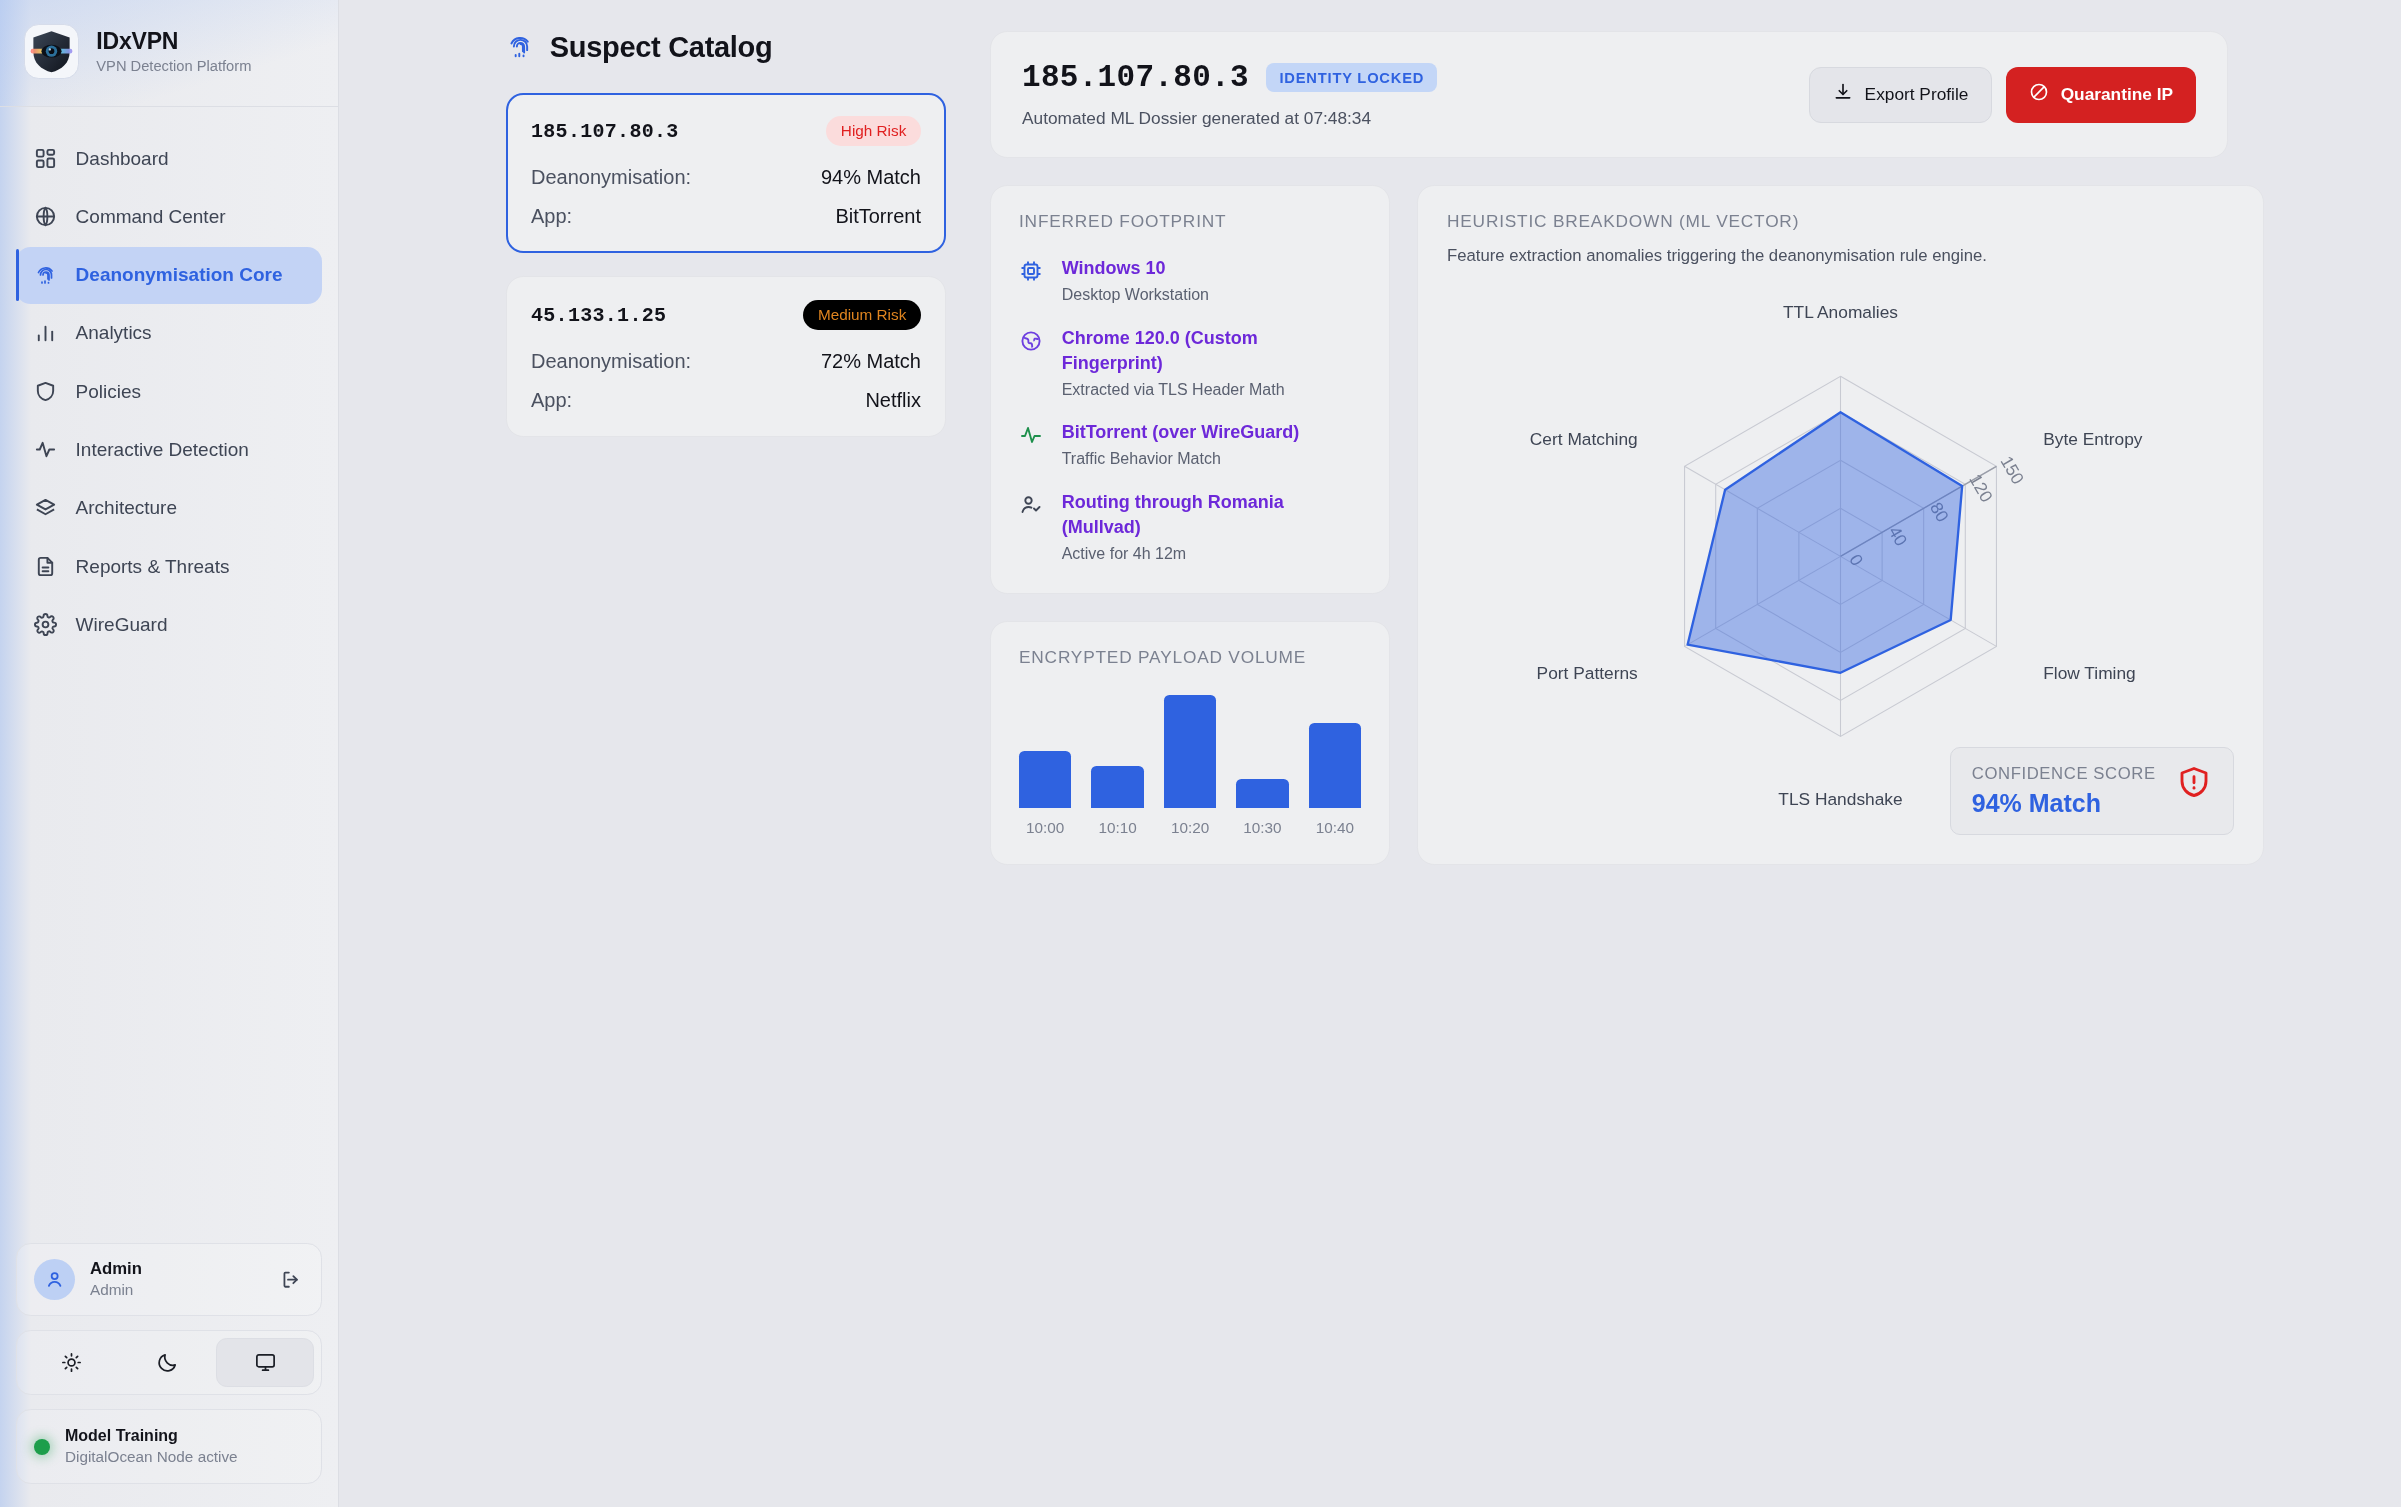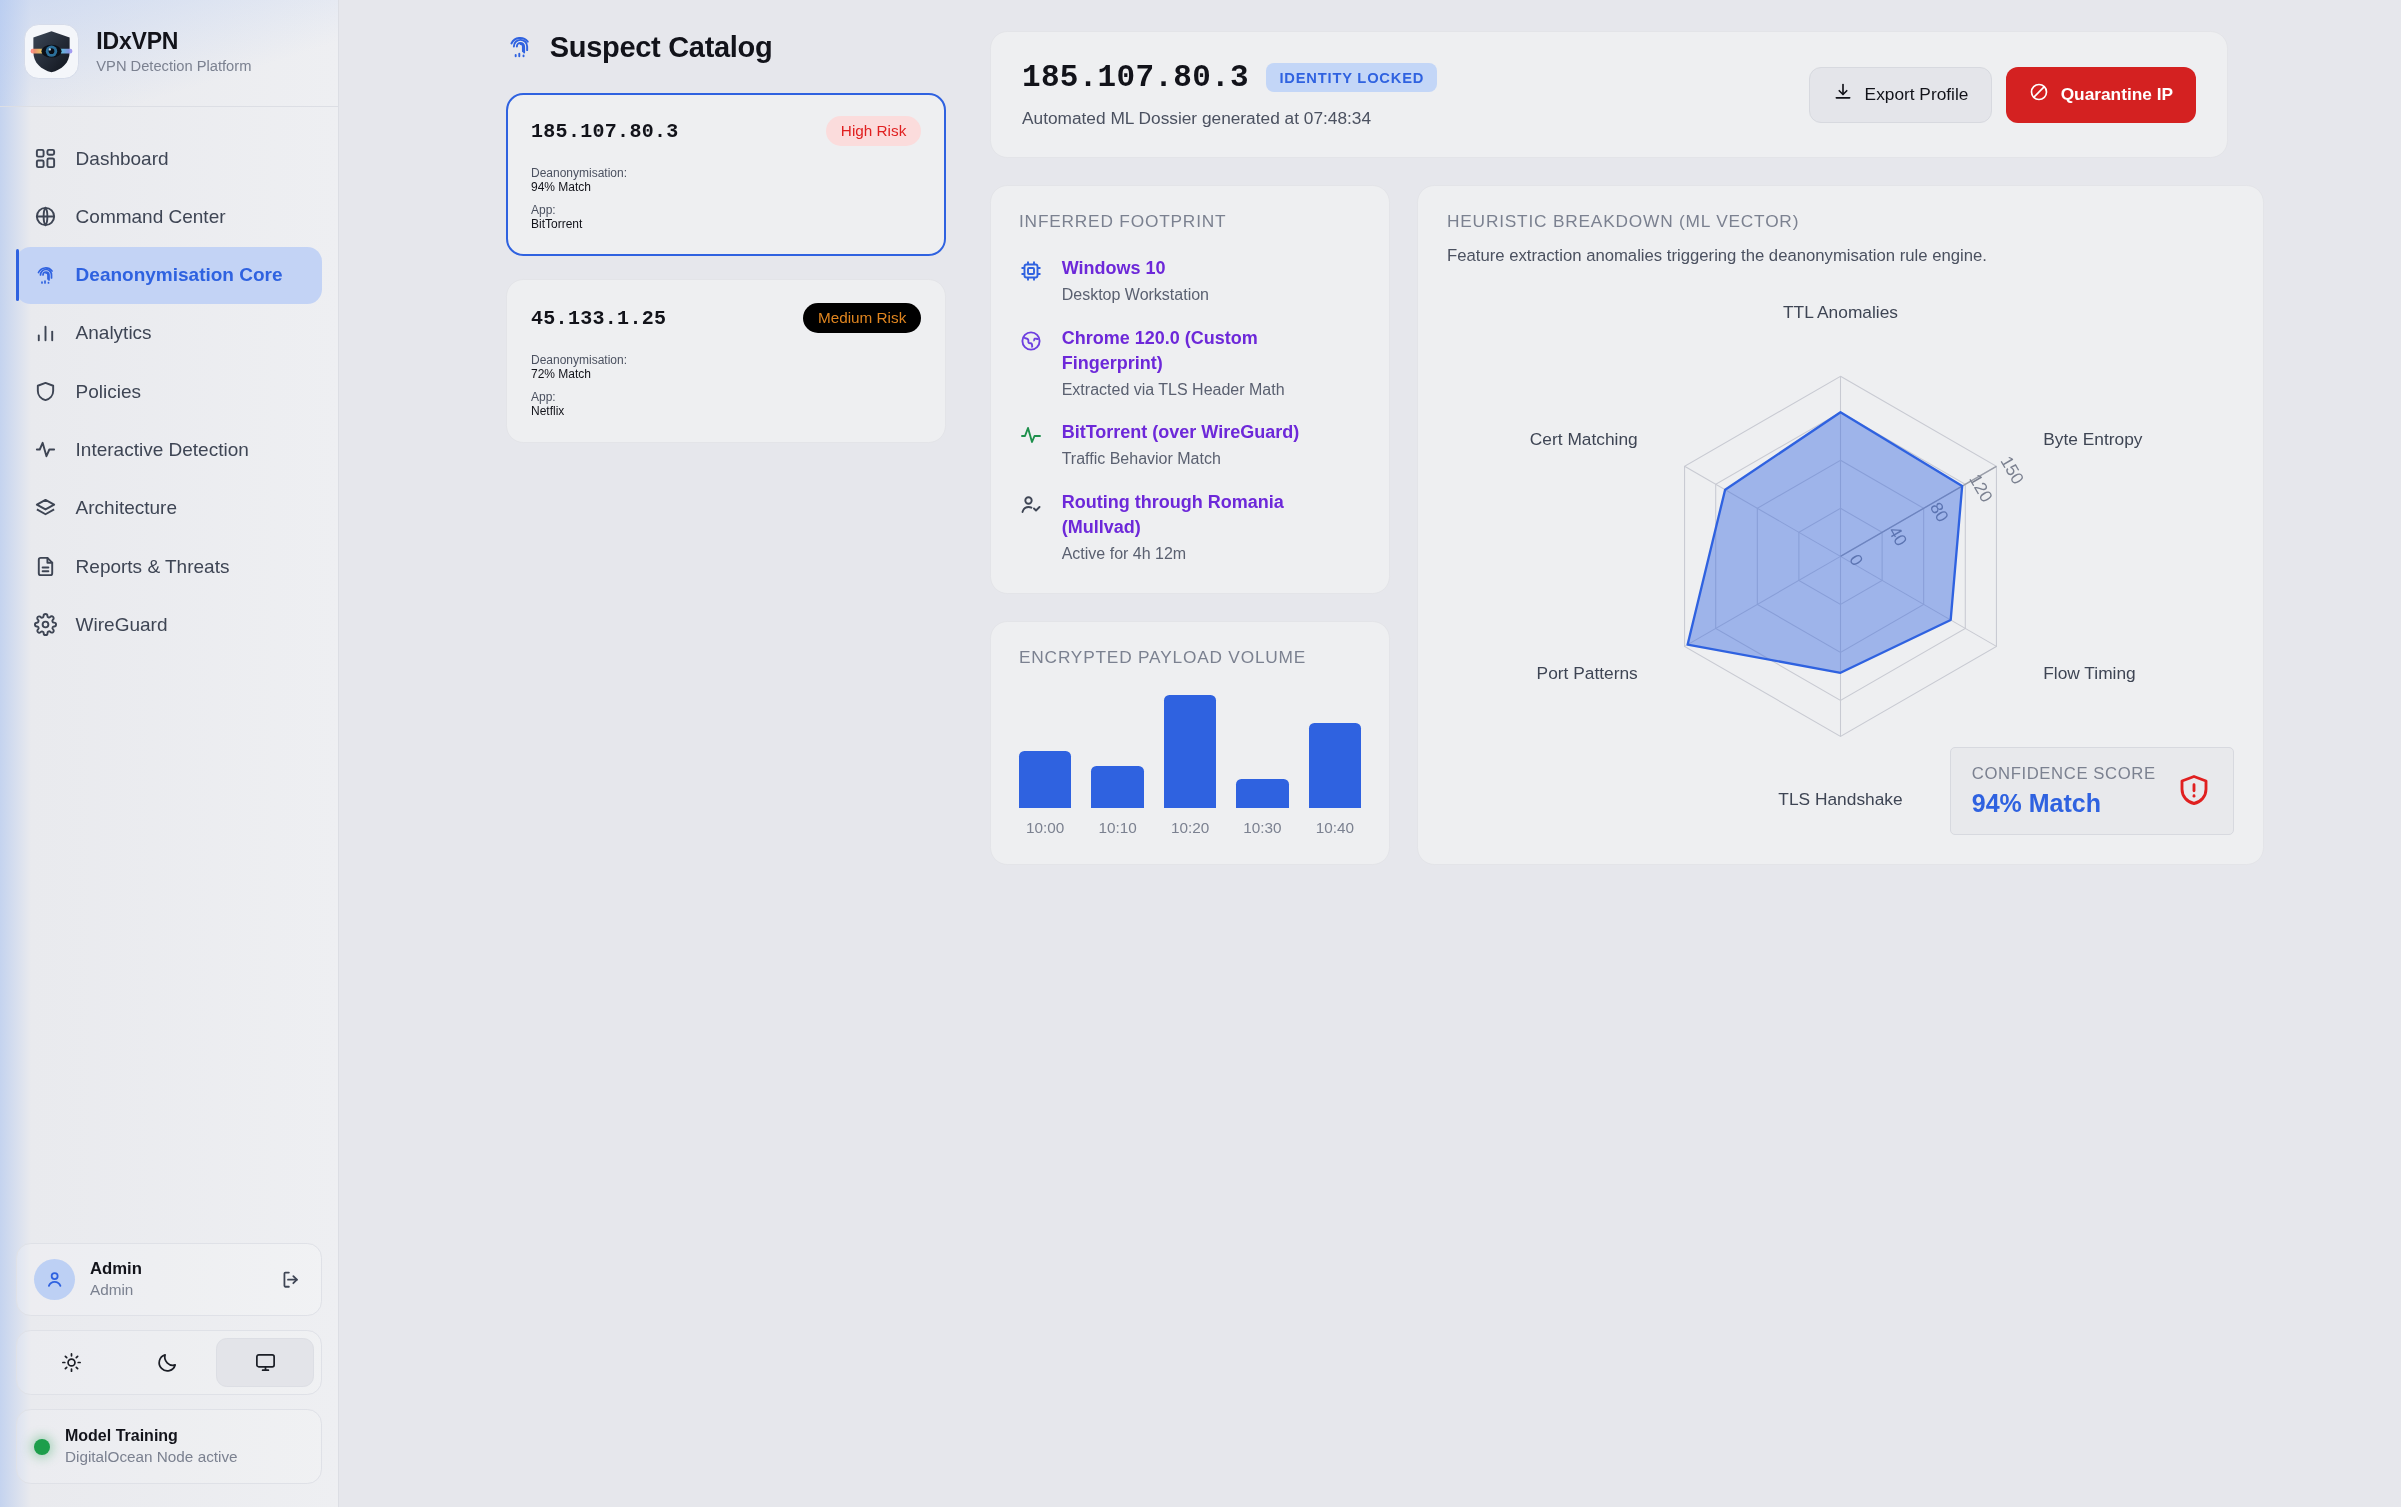--- a/index.html
+++ b/index.html
@@ -99,21 +99,21 @@
   .suspect {
     border-radius: 17.3px; background: #eeeff1; padding: 23px 24px 24px 24px;
     border: 0.7px solid #e3e4e8; margin-bottom: 23px;
   }
   .suspect.selected { border: 2px solid #2f62e0; padding: 21.3px 23px 23px 23px; }
   .suspect-top { display: flex; align-items: center; justify-content: space-between; margin-bottom: 20px; }
   .suspect-ip { font-family: "Liberation Mono", monospace; font-size: 20px; font-weight: 700; color: #12131a; letter-spacing: 0.3px; }
   .risk-badge { font-size: 15.3px; font-weight: 400; padding: 6px 14.7px; border-radius: 666px; }
   .risk-high { background: #fbdcdc; color: #e02020; }
   .risk-medium { background: #000000; color: #e0851f; }
-  .suspect-row { display: flex; justify-content: space-between; font-size: 12px; color: #4b5160; margin-top: 9px; flex-direction: column; }
+  .suspect-row { display: flex; justify-content: space-between; font-size: 20px; color: #4b5160; margin-top: 16px; }
   .suspect-row .v { color: #12131a; }
 
   
   #right { position: absolute; left: 651px; top: 31px; right: 173px; }
 
   .card { background: #eeeff1; border: 0.7px solid #e3e4e8; border-radius: 17.3px; }
 
   .header-card { padding: 28px 31px; display: flex; align-items: center; }
   .hdr-ip { font-family: "Liberation Mono", monospace; font-size: 31px; font-weight: 700; color: #12131a; letter-spacing: 0.3px; }
   .hdr-badge {
@@ -149,22 +149,22 @@
   .bar-col { flex: 1; display: flex; flex-direction: column; align-items: stretch; }
   .bar { background: #2f62e0; border-radius: 5.3px 5.3px 0 0; width: 100%; }
   .bar-labels { display: flex; gap: 20px; margin-top: 10.7px; }
   .bar-label { flex: 1; text-align: center; font-size: 15.3px; color: #7b8190; }
 
   .heur-card { padding: 25px 29px 29px 29px; min-height: 680px; position: relative; }
   .heur-sub { font-size: 16.7px; color: #4b5160; margin-top: 13.3px; }
   .radar-wrap { position: relative; margin-top: 10.7px; }
   .conf-box {
     position: absolute; right: 29px; bottom: 29px;
-    border: 0.7px solid #d7d9df; border-radius: 5px; background: #e8e9ec;
-    padding: 16px 21.3px; display: flex; align-items: center; gap: 20px;
+    border: 0.7px solid #d7d9df; border-radius: 10px; background: #e8e9ec;
+    padding: 16px 21.3px; display: flex; align-items: flex-start; gap: 20px;
   }
   .conf-label { font-size: 16.7px; letter-spacing: 0.6px; color: #7b8190; }
   .conf-value { font-size: 25px; font-weight: 700; color: #2f62e0; margin-top: 5.3px; }
 
   text.radar-axis-label { font-family: "Liberation Sans", sans-serif; font-size: 26px; fill: #3e4554; }
   text.radar-tick { font-family: "Liberation Sans", sans-serif; font-size: 26px; fill: #7b8190; }
 </style>
 </head>
 <body>
 

